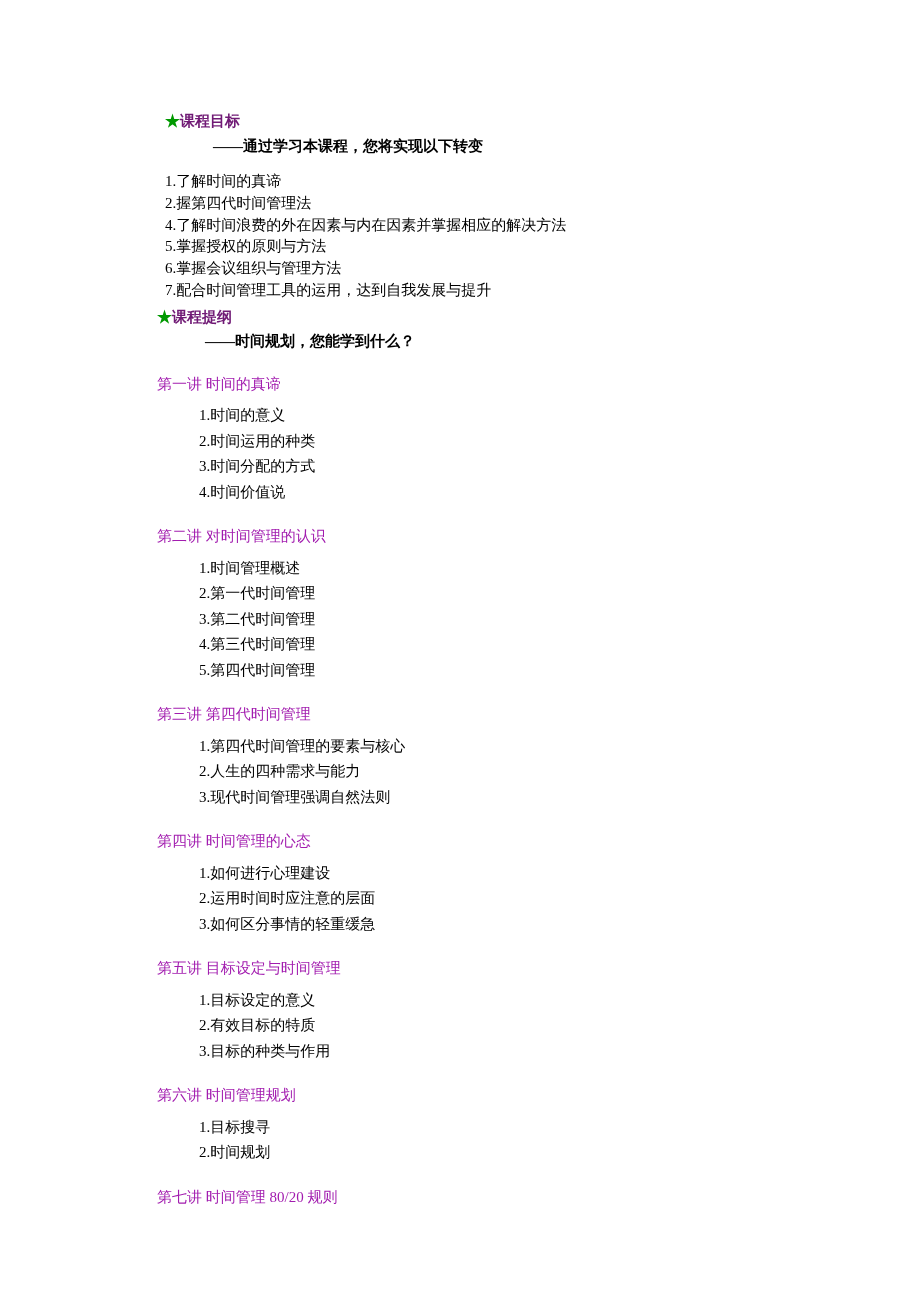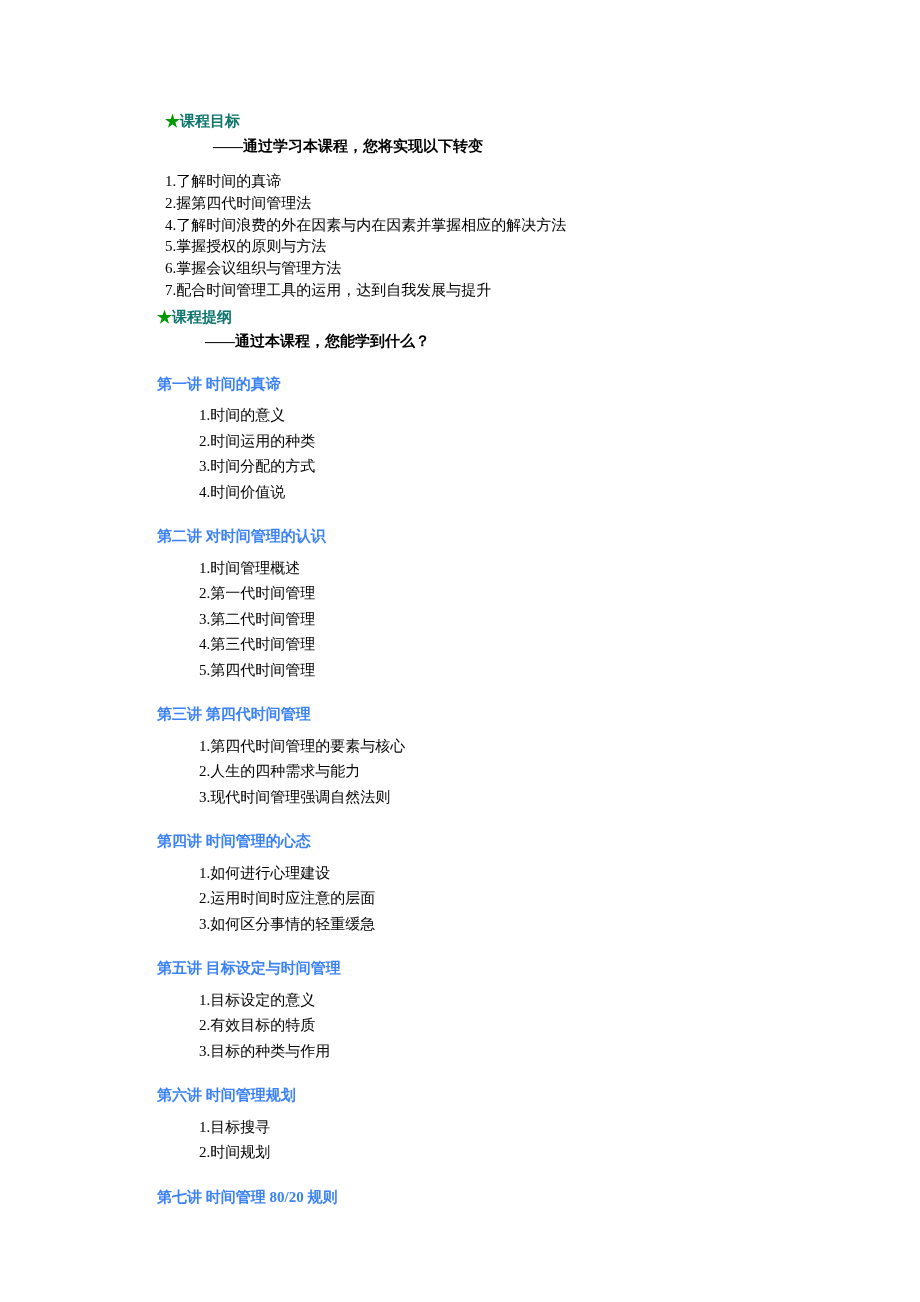--- a/index.html
+++ b/index.html
@@ -16,42 +16,42 @@
       width: 920px;
     }
     .section-header {
       font-weight: bold;
       margin-bottom: 2px;
     }
     .star {
       color: #009900;
     }
     .section-title {
-      color: #0f766e;
+      color: #701a75;
     }
     .subtitle {
       font-weight: bold;
       margin-left: 48px;
       margin-bottom: 14px;
     }
     .goal-list {
       margin-bottom: 4px;
     }
     .goal-item {
       line-height: 1.45;
     }
     .lecture-block {
       margin-top: 20px;
     }
     .lecture-block:first-of-type {
       margin-top: 14px;
     }
     .lecture-title {
-      color: #3b82f6;
-      font-weight: bold;
+      color: #a21caf;
+      font-weight: normal;
       margin-bottom: 8px;
     }
     .lecture-item {
       margin-left: 42px;
       line-height: 1.7;
     }
     .outline-section {
       margin-left: -8px;
     }
   </style>
@@ -70,21 +70,21 @@
     <div class="goal-item">5.掌握授权的原则与方法</div>
     <div class="goal-item">6.掌握会议组织与管理方法</div>
     <div class="goal-item">7.配合时间管理工具的运用，达到自我发展与提升</div>
   </div>
 </div>
 
 <div class="outline-section">
   <div class="section-header">
     <span class="star">★</span><span class="section-title">课程提纲</span>
   </div>
-  <div class="subtitle">——通过本课程，您能学到什么？</div>
+  <div class="subtitle">——时间规划，您能学到什么？</div>
 
   <div class="lecture-block">
     <div class="lecture-title">第一讲  时间的真谛</div>
     <div class="lecture-item">1.时间的意义</div>
     <div class="lecture-item">2.时间运用的种类</div>
     <div class="lecture-item">3.时间分配的方式</div>
     <div class="lecture-item">4.时间价值说</div>
   </div>
 
   <div class="lecture-block">

